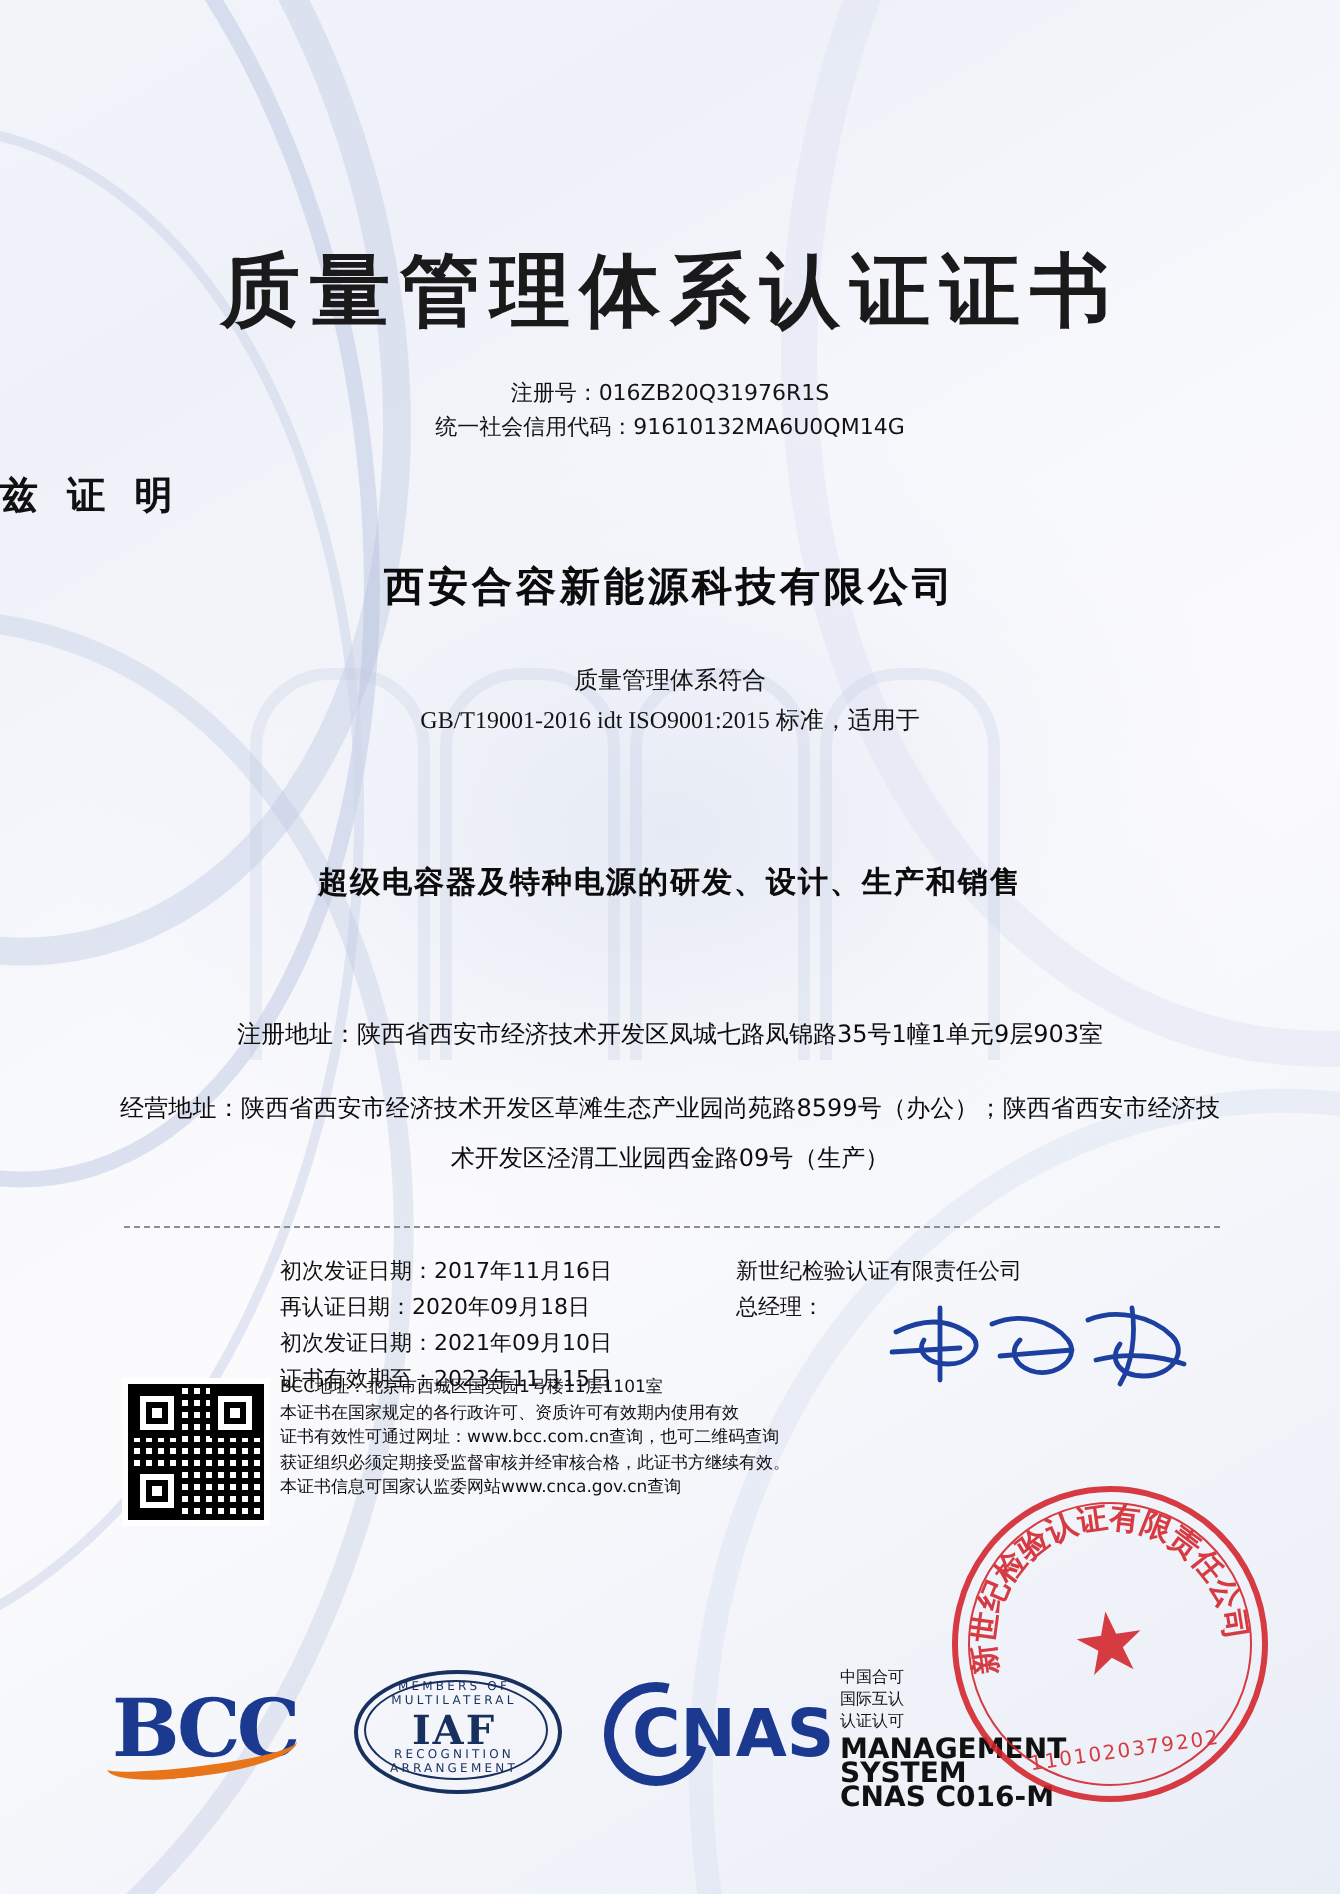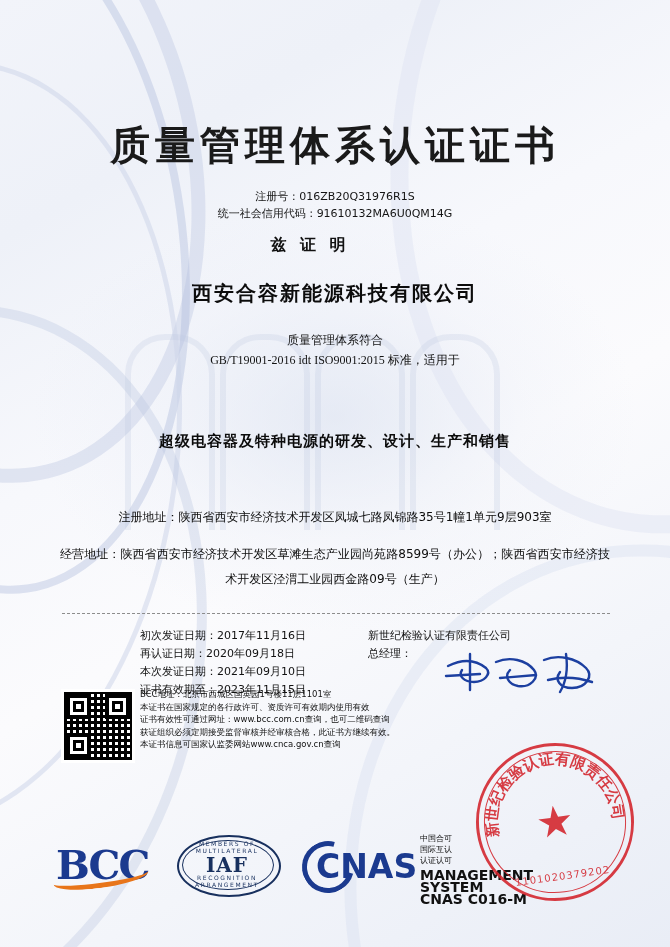--- a/index.html
+++ b/index.html
@@ -92,22 +92,21 @@
     line-height: 17px;
     font-family: "DejaVu Sans", sans-serif;
     font-weight: normal;
   }
 
   .hereby {
     position: absolute;
     top: 235px;
     left: 0;
     width: 620px;
-    text-align: center;
-    font-size: 16px;
+    font-size: 19px;
     letter-spacing: 4px;
     color: #111;
     font-family: "DejaVu Serif", "Liberation Serif", serif;
     font-weight: bold;
   }
 
   .company {
     position: absolute;
     top: 280px;
     left: 0;
@@ -460,21 +459,21 @@
       <div class="addr-row2">
         <span class="lab">经营地址：</span><span>陕西省西安市经济技术开发区草滩生态产业园尚苑路8599号（办公）；陕西省西安市经济技术开发区泾渭工业园西金路09号（生产）</span>
       </div>
     </div>
 
     <div class="divider"></div>
 
     <div class="dates">
       <div>初次发证日期：2017年11月16日</div>
       <div>再认证日期：2020年09月18日</div>
-      <div>本次发证日期：2021年09月10日</div>
+      <div>初次发证日期：2021年09月10日</div>
       <div>证书有效期至：2023年11月15日</div>
     </div>
 
     <div class="issuer">
       <div>新世纪检验认证有限责任公司</div>
       <div>总经理：</div>
     </div>
 
     <div class="signature">
       <svg viewBox="0 0 170 52" width="170" height="52">

